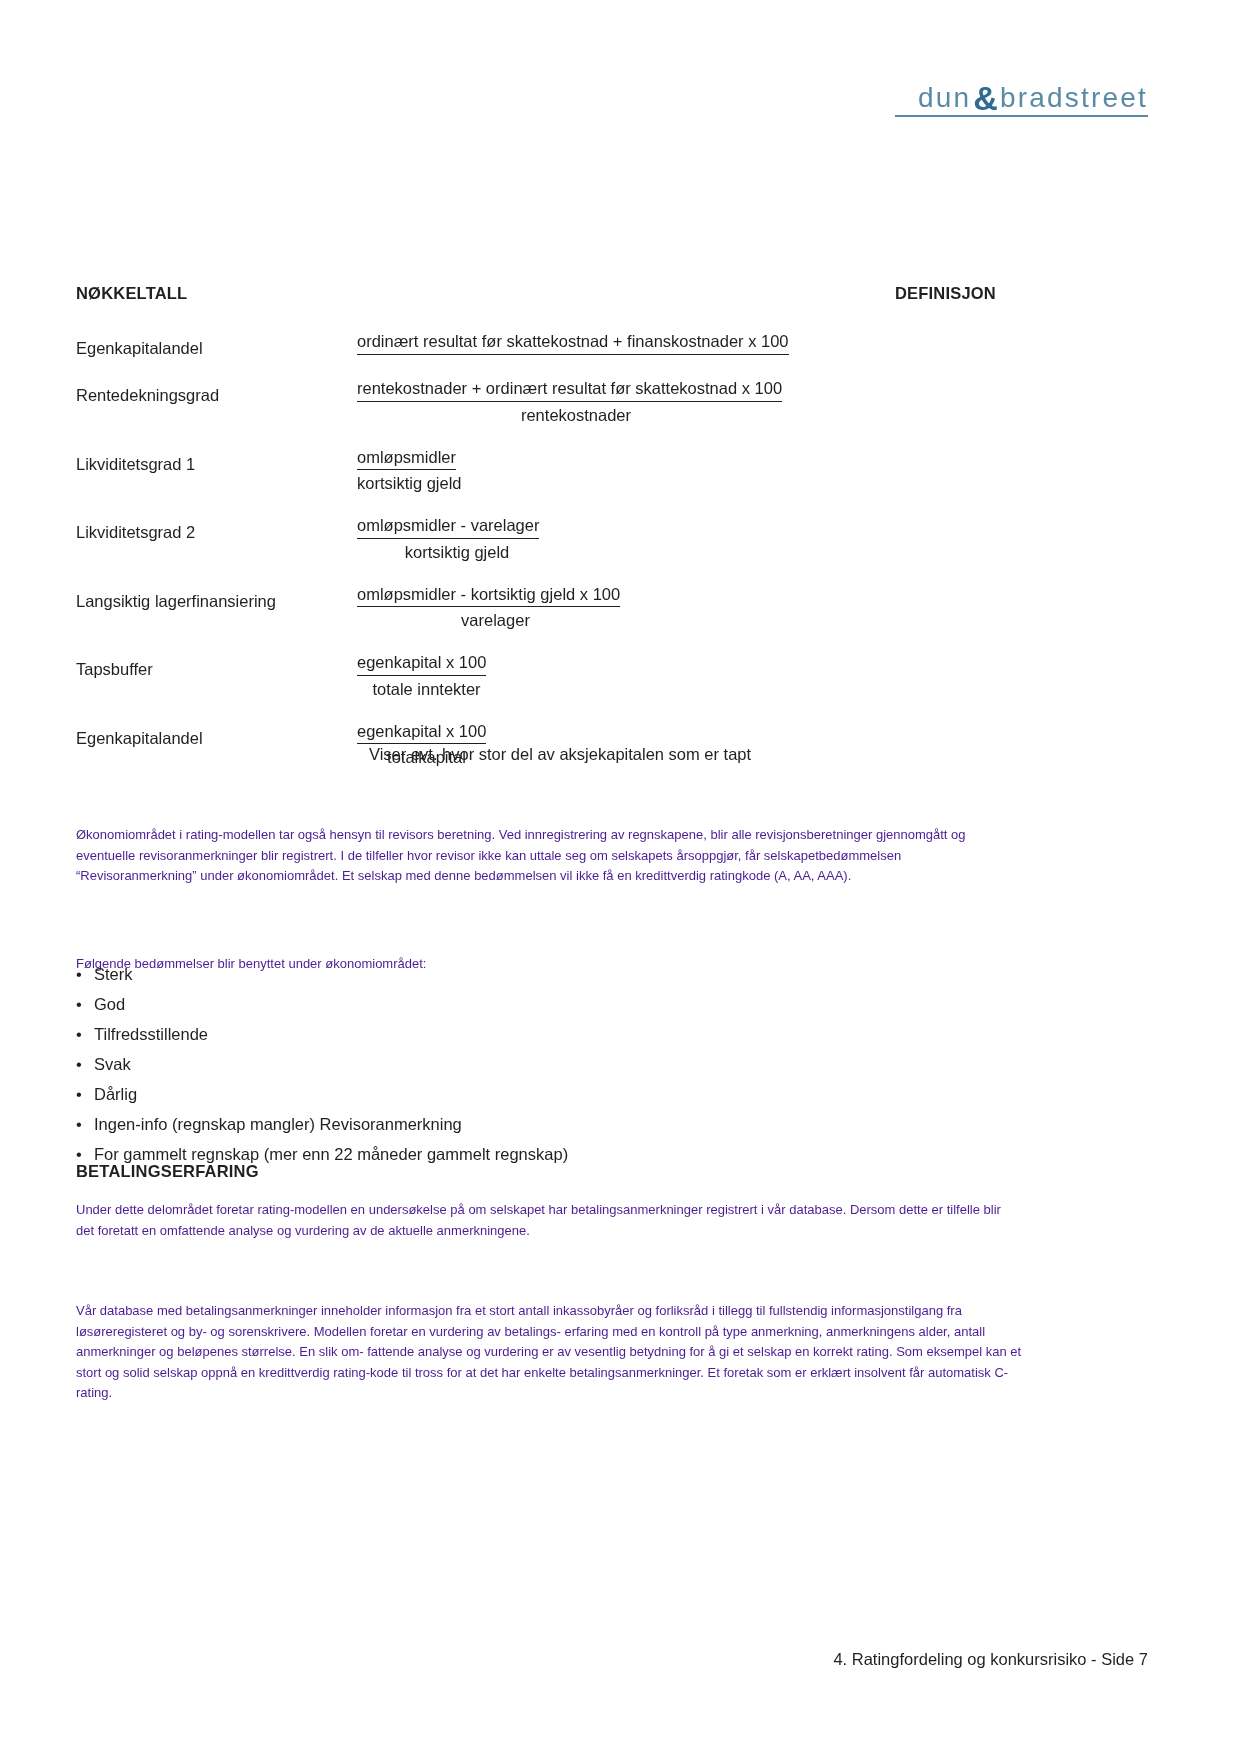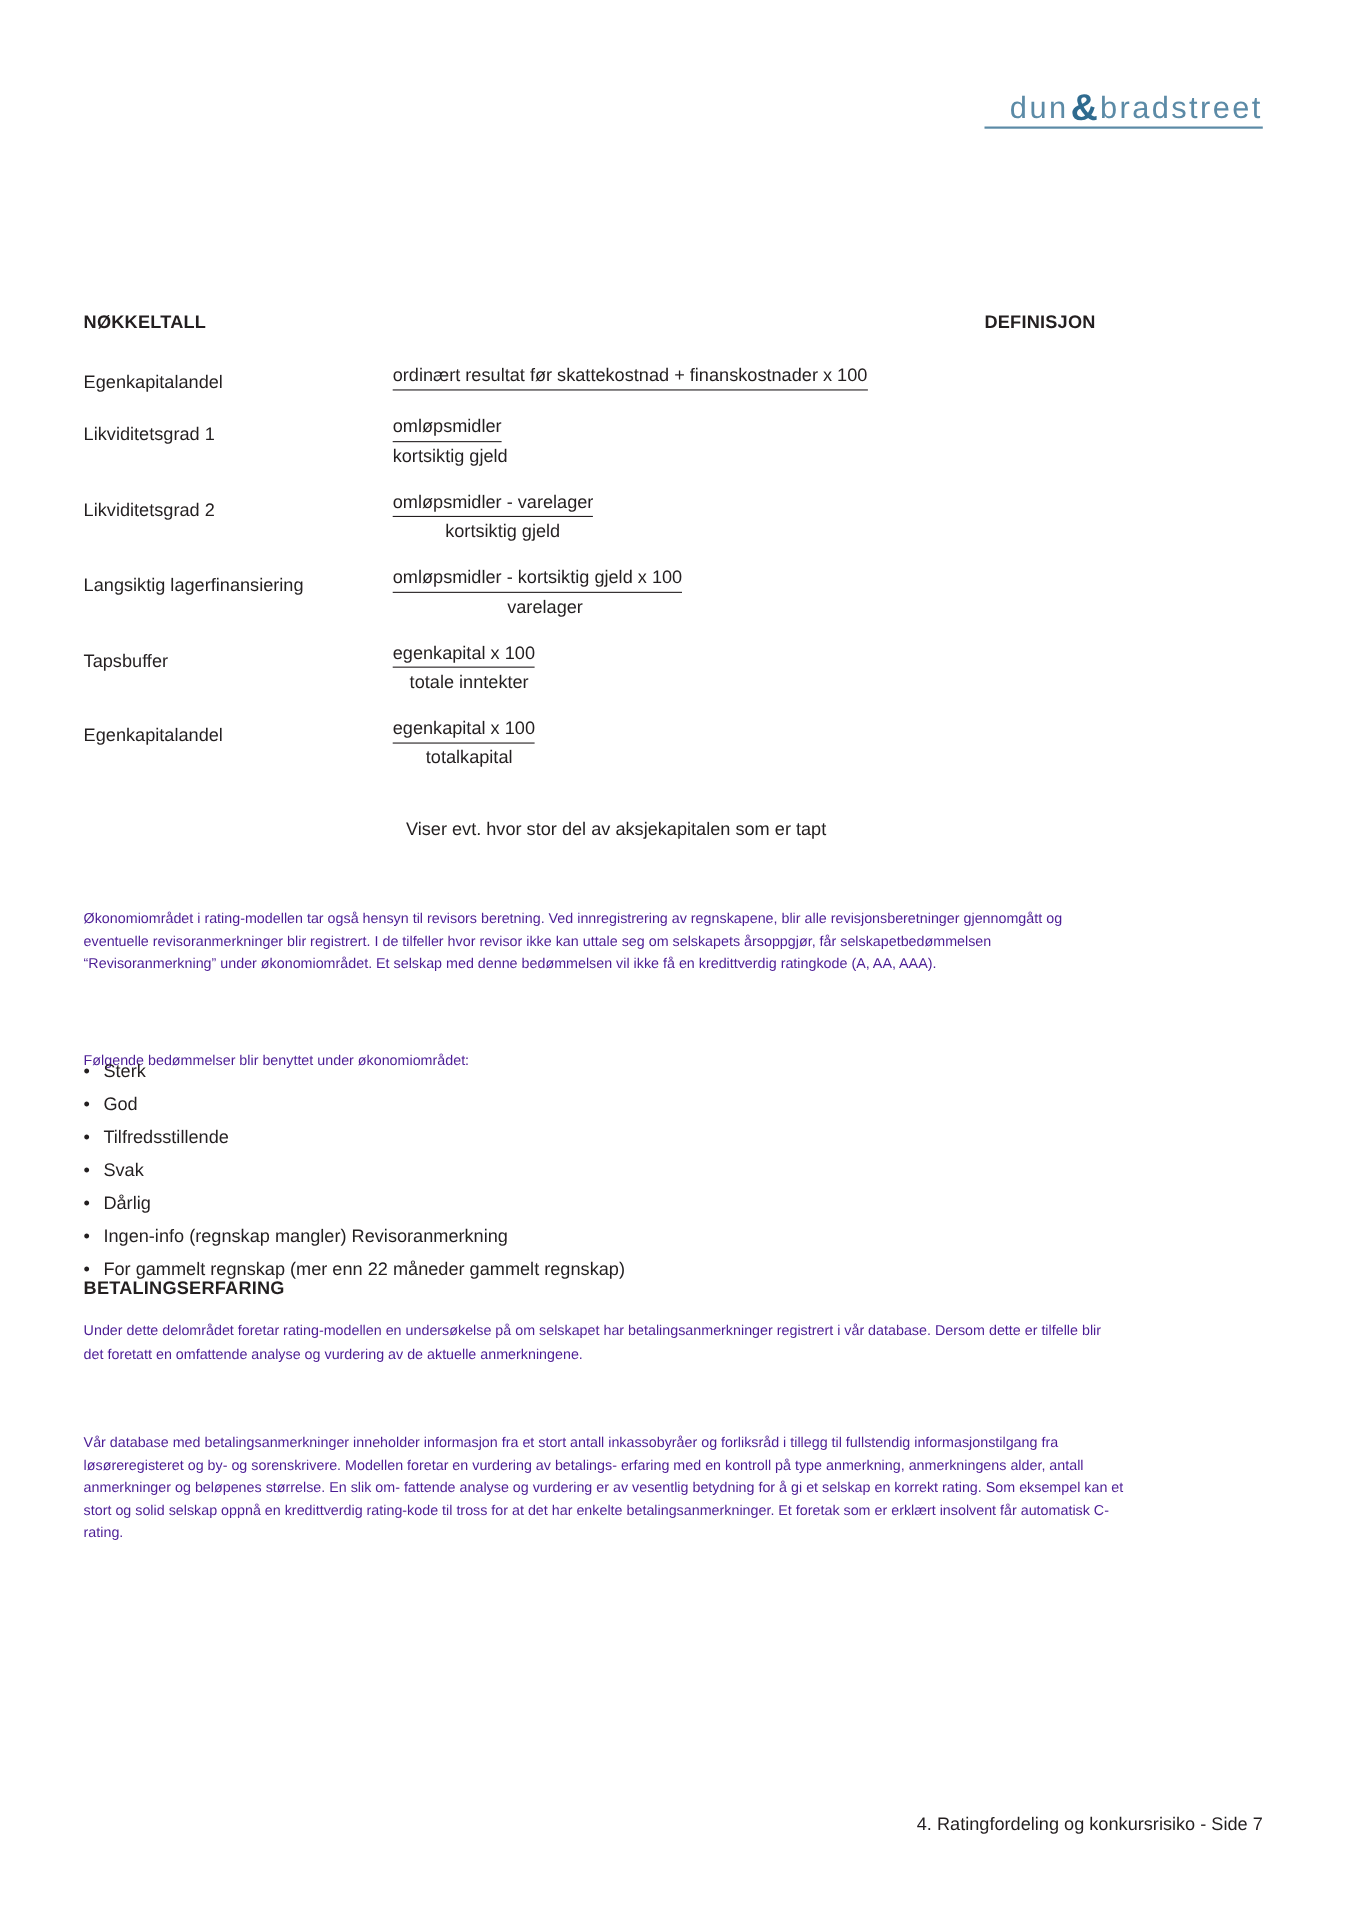--- a/index.html
+++ b/index.html
@@ -193,20 +193,27 @@
       <div class="col-b">DEFINISJON</div>
     </div>
 
     <div class="kf-row">
       <div class="name">Egenkapitalandel</div>
       <div class="frac w-num-1">
         <span class="numer">ordinært resultat før skattekostnad + finanskostnader x 100</span>
       </div>
     </div>
 
+    <div class="kf-row">
+      <div class="name">Rentedekningsgrad</div>
+      <div class="frac w-num-2">
+        <span class="numer">rentekostnader + ordinært resultat før skattekostnad x 100</span>
+        <span class="denom">rentekostnader</span>
+      </div>
+    </div>
 
     <div class="kf-row">
       <div class="name">Likviditetsgrad 1</div>
       <div class="frac w-num-3">
         <span class="numer"> omløpsmidler </span>
         <span class="denom">kortsiktig gjeld</span>
       </div>
     </div>
 
     <div class="kf-row">

